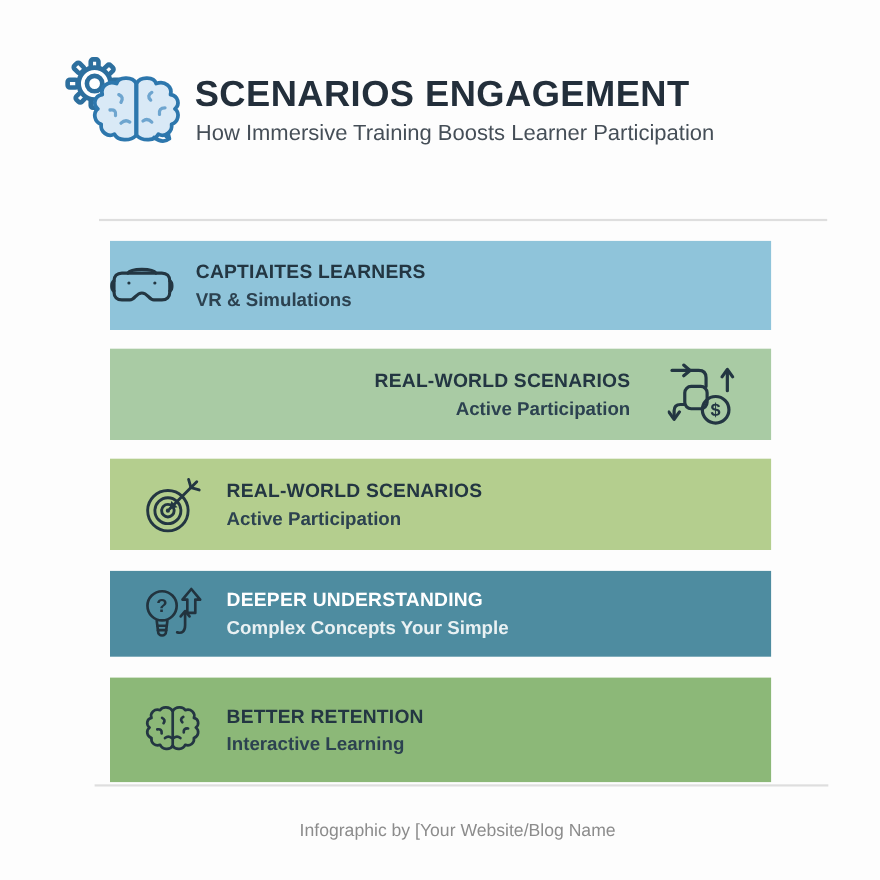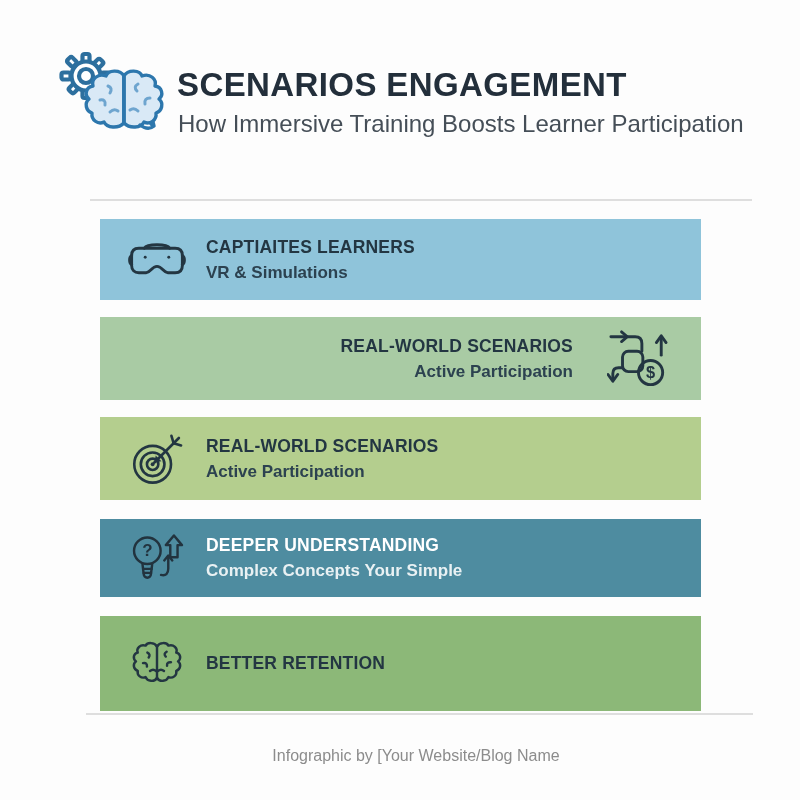--- a/index.html
+++ b/index.html
@@ -12,33 +12,33 @@
 
   
   .logo{position:absolute;left:58px;top:48px;width:108px;height:108px;}
   .title{
     position:absolute;left:177px;top:66px;
     font-size:33px;font-weight:800;letter-spacing:.4px;
     color:#232f3b;white-space:nowrap;
   }
   .subtitle{
     position:absolute;left:178px;top:110px;
-    font-size:24px;font-weight:400;color:#454e57;white-space:nowrap;
+    font-size:20px;font-weight:400;color:#454e57;white-space:nowrap;
   }
 
   .divider{position:absolute;height:2px;background:#dedede;}
   .divider-top{left:90px;top:199px;width:662px;}
   .divider-bottom{left:86px;top:713px;width:667px;}
 
   
   .bar{
     position:absolute;left:100px;width:601px;
     display:flex;align-items:center;box-sizing:border-box;
   }
-  .bar-1{top:219px;height:81px;padding-left:28px;}
+  .bar-1{top:219px;height:81px;}
   .bar-2{top:317px;height:83px;flex-direction:row-reverse;padding-right:31px;}
   .bar-3{top:417px;height:83px;padding-left:28px;}
   .bar-4{top:519px;height:78px;padding-left:28px;}
   .bar-5{top:616px;height:95px;padding-left:28px;}
 
   .bar .icon{
     width:58px;height:60px;flex:0 0 auto;
     display:flex;align-items:center;justify-content:center;
   }
   .bar-2 .icon{width:64px;}
@@ -191,20 +191,21 @@
         <path d="M21,16 q4,2 1.5,5.5"></path>
         <path d="M43,15 q-4,2.5 -1,5.5"></path>
         <path d="M16,28 q5,-1 4.5,4"></path>
         <path d="M48,27 q-5,-0.5 -4.5,4"></path>
         <path d="M24,37 q3.5,-3 7,0"></path>
         <path d="M40,37 q-3.5,-3 -7,0"></path>
       </svg>
     </div>
     <div class="txt">
       <div class="heading" style="color: rgb(35, 54, 66);">BETTER RETENTION</div>
+      <div class="sub" style="color: rgb(44, 66, 80);">Interactive Learning</div>
     </div>
   </div>
 
   <div class="divider divider-bottom"></div>
 
   <div class="footer">Infographic by [Your Website/Blog Name</div>
 
 </div>
 
 </body></html>

